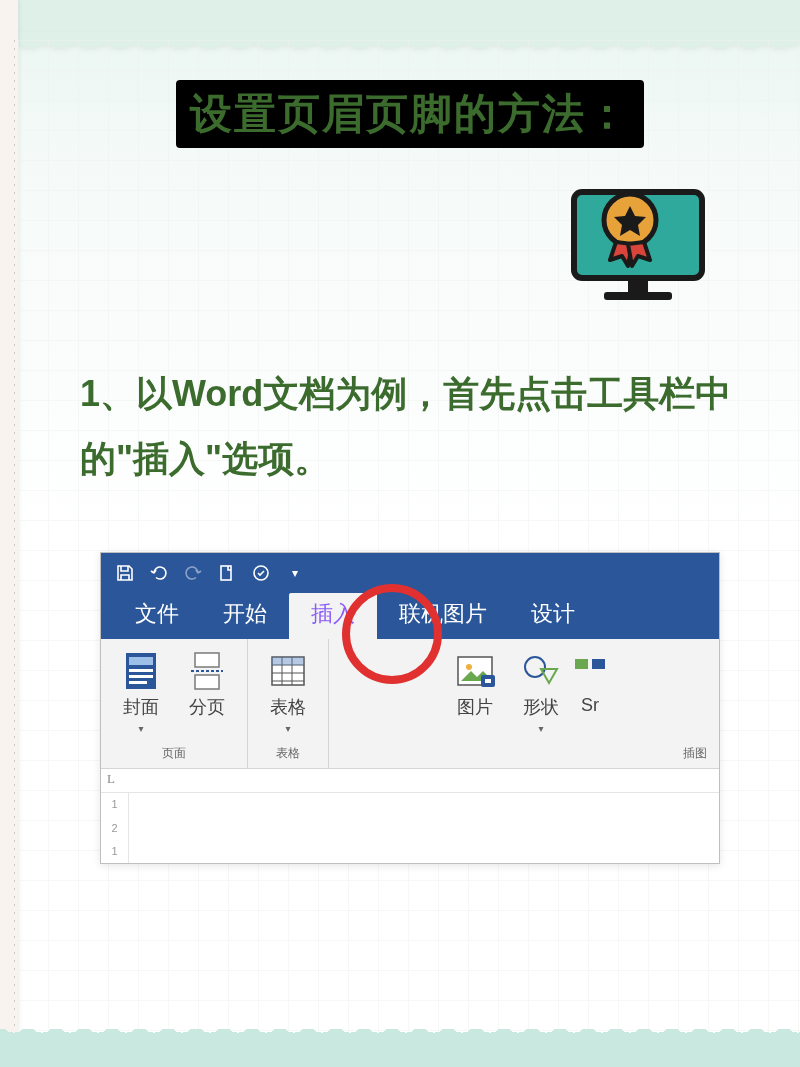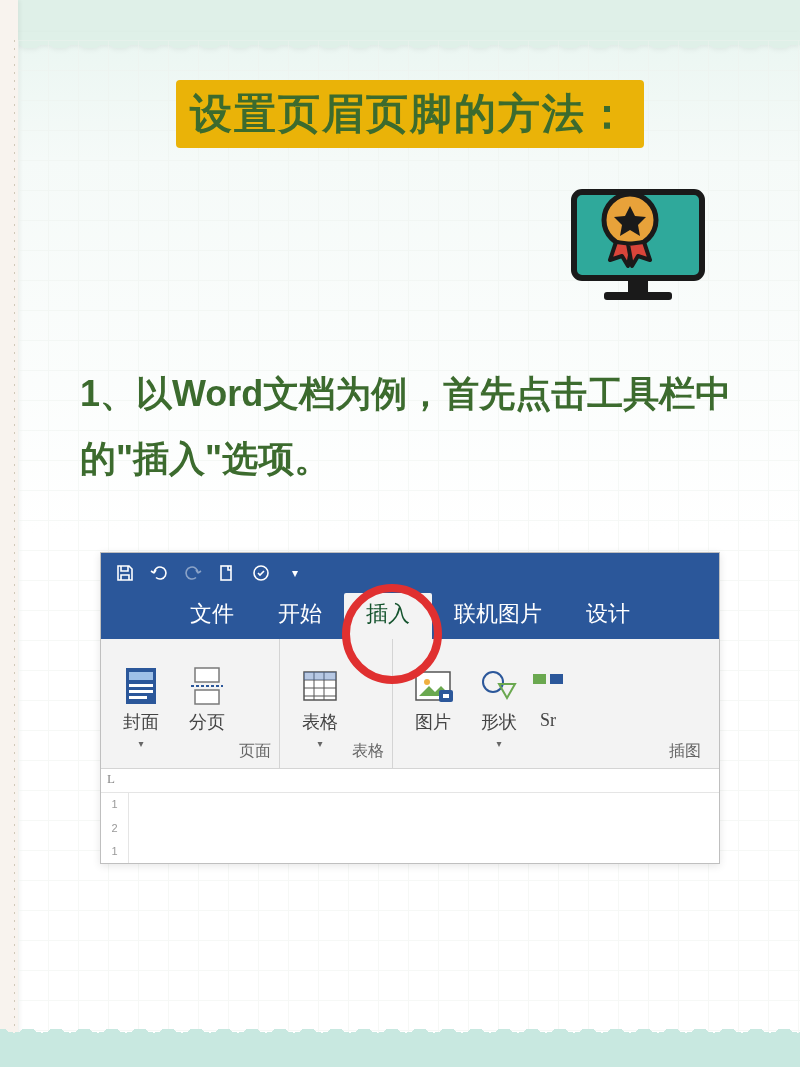--- a/index.html
+++ b/index.html
@@ -30,21 +30,21 @@
       linear-gradient(90deg, #eef3ef 1px, transparent 1px);
     background-size: 30px 30px;
     opacity:0.5;
   }
   .content{position:relative; padding:80px 60px 40px 80px;}
   .title-wrap{ text-align:center; margin-bottom:30px;}
   .title{
     display:inline-block;
     font-size:42px; font-weight:900;
     color:#3c6b2e;
-    background:#eab308;
+    background:#000000;
     padding:6px 14px;
     border-radius:4px;
     letter-spacing:2px;
   }
   .monitor-wrap{ text-align:right; padding-right:20px; margin-bottom:40px; }
   .monitor-svg{ width:160px; height:140px; }
   .step-text{
     font-size:36px; font-weight:800; color:#3c6b2e;
     line-height:1.8;
     margin-bottom:60px;
@@ -58,43 +58,42 @@
   .word-titlebar{
     height:40px; background:#2b579a;
     display:flex; align-items:center; gap:14px; padding:0 14px;
     color:#fff; font-size:18px;
   }
   .qat-ico{width:20px;height:20px;display:inline-flex;align-items:center;justify-content:center;color:#fff;}
   .word-tabs{
     height:46px; background:#2b579a;
     display:flex; align-items:flex-end; padding:0 12px; color:#fff;
     font-size:22px;
-    justify-content:center;
   }
   .tab{padding:6px 22px 10px; cursor:default;}
-  .tab.active{background:#f3f3f3;color:#14532d;border-radius:2px 2px 0 0;position:relative;}
+  .tab.active{background:#f3f3f3;color:#8b5cf6;border-radius:2px 2px 0 0;position:relative;}
   .red-circle{
     position:absolute; width:100px; height:100px;
     border:8px solid #e03030; border-radius:50%;
     left:262px; top:32px; pointer-events:none;
   }
   .word-ribbon{
     background:#f3f3f3; display:flex; height:130px;
     border-bottom:1px solid #d4d4d4;
     color:#444;
   }
   .rgroup{
-    display:flex; flex-direction:row; align-items:center;
+    display:flex; flex-direction:column; align-items:center;
     border-right:1px solid #d4d4d4; padding:6px 8px 4px;
   }
   .rgroup-items{display:flex; gap:2px; flex:1; align-items:flex-start;}
   .ritem{display:flex;flex-direction:column;align-items:center;justify-content:flex-start;width:64px;gap:4px;padding-top:6px;font-size:18px;color:#444;}
   .ritem .ico{width:40px;height:40px;display:flex;align-items:center;justify-content:center;}
   .ritem .drop{font-size:10px;color:#666;}
-  .rgroup-label{font-size:16px;color:#666;margin-top:auto;padding:2px 0;}
+  .rgroup-label{font-size:12px;color:#666;margin-top:auto;padding:2px 0;}
   .word-ruler{height:24px;background:#fff;border-bottom:1px solid #e5e5e5;position:relative;}
   .word-ruler::before{content:"L";position:absolute;left:6px;top:2px;font-size:13px;color:#888;font-family:serif;}
   .word-doc{height:70px;background:#fff;display:flex;}
   .word-vruler{width:28px;border-right:1px solid #e5e5e5;display:flex;flex-direction:column;justify-content:space-around;align-items:center;color:#999;font-size:11px;}
   .word-screenshot-wrap{position:relative;}
   .torn-bottom{position:absolute;left:0;right:0;bottom:0;height:30px;background:#c8e8e0;}
   .torn-bottom::before{content:"";position:absolute;top:-8px;left:0;right:0;height:16px;background:radial-gradient(ellipse 18px 8px at top, transparent 8px, #c8e8e0 8px) 0 0/28px 16px;}
 </style>
 </head>
 <body>
@@ -210,21 +209,21 @@
                     <rect x="4" y="6" width="32" height="8" fill="#4a76b8" opacity="0.4"></rect>
                   </svg>
               </span>
               <span>表格</span>
               <span class="drop">▾</span>
             </div>
           </div>
           <div class="rgroup-label">表格</div>
         </div>
 
-        <div class="rgroup" style="border-right:none;flex:1;font-family:Liberation Serif, serif;">
+        <div class="rgroup" style="border-right:none;flex:1;">
           <div class="rgroup-items">
             <div class="ritem">
               <span class="ico">
                 <svg width="40" height="36" viewBox="0 0 40 36">
                     <rect x="3" y="4" width="34" height="28" fill="#fff" stroke="#555" stroke-width="1.5"></rect>
                     <circle cx="14" cy="14" r="3" fill="#f0b040"></circle>
                     <path d="M6 28 l10 -10 6 6 6 -6 10 10 z" fill="#6aa84f"></path>
                     <rect x="26" y="22" width="14" height="12" rx="2" fill="#2b579a"></rect>
                     <rect x="30" y="26" width="6" height="4" fill="#fff"></rect>
                   </svg>
@@ -244,21 +243,21 @@
             <div class="ritem" style="width:30px;overflow:hidden">
               <span class="ico">
                 <svg width="40" height="40" viewBox="0 0 40 40">
                     <rect x="4" y="8" width="14" height="10" fill="#6aa84f"></rect>
                     <rect x="22" y="8" width="14" height="10" fill="#2b579a"></rect>
                   </svg>
               </span>
               <span>Sr</span>
             </div>
           </div>
-          <div class="rgroup-label" style="align-self:flex-end;margin-right:10px">插图</div>
+          <div class="rgroup-label" style="align-self:flex-end;margin-right:4px">插图</div>
         </div>
       </div>
 
       <div class="word-ruler"></div>
       <div class="word-doc">
         <div class="word-vruler">
           <span>1</span>
           <span>2</span>
           <span>1</span>
         </div>

